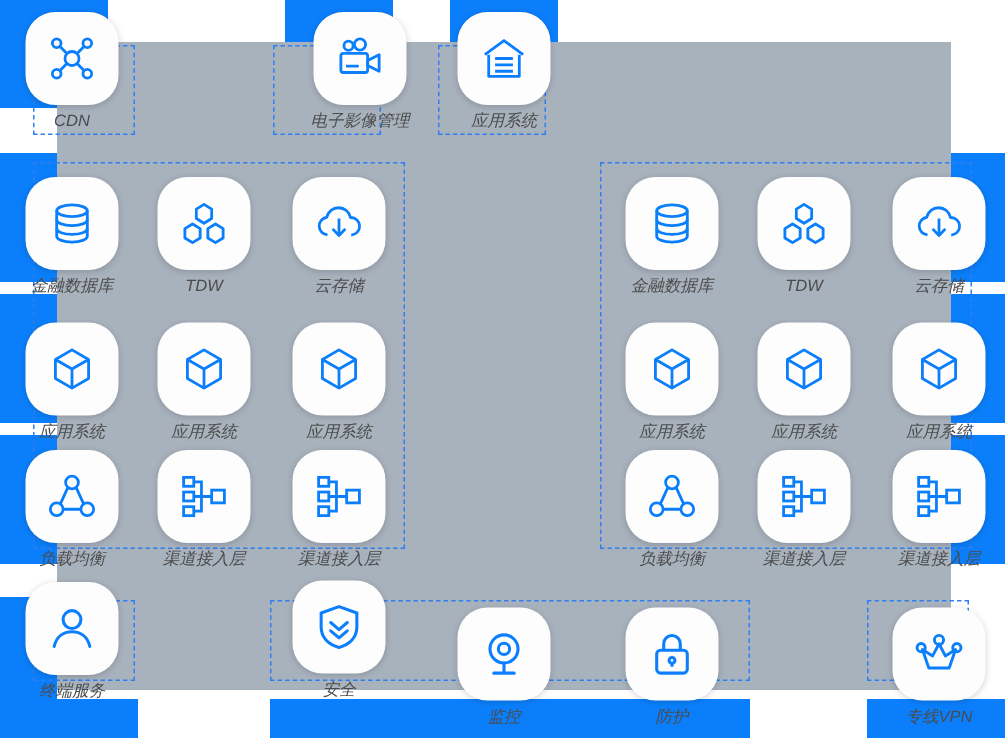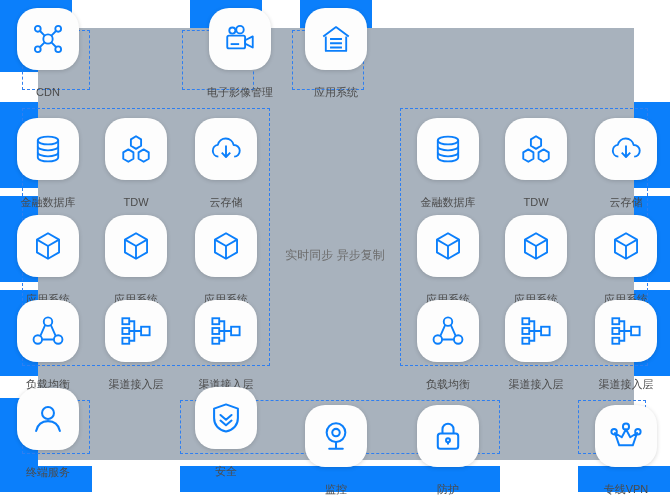--- a/index.html
+++ b/index.html
@@ -16,22 +16,22 @@
   
   .dash-group{position:absolute;border:1px dashed #2f7ff0;box-sizing:border-box;}
 
   
   .node{position:absolute;width:72px;display:flex;flex-direction:column;
         align-items:center;}
   .node .card{width:62px;height:62px;background:#fdfdfd;border-radius:20px;
         box-shadow:0 1px 4px rgba(0,0,0,.16);display:flex;align-items:center;
         justify-content:center;}
   .node .card svg{width:34px;height:34px;display:block;}
-  .node .lbl{margin-top:16px;font-size:11px;color:#4b4b4b;white-space:nowrap;
-        line-height:13px;text-align:center;}
+  .node .lbl{margin-top:5px;font-size:11px;color:#4b4b4b;white-space:nowrap;
+        line-height:13px;text-align:center;font-style:italic;}
 
   
   .center-text{position:absolute;font-size:12px;color:#6d6d6d;white-space:nowrap;
         text-align:center;line-height:15px;}
   .center-text.t2{color:#7a7a7a;}
 </style>
 </head>
 <body>
 
 <div id="stage">
@@ -57,21 +57,20 @@
 
   <div class="dash-group" style="left:22px; top:30px; width:68px;  height:60px;"></div>
   <div class="dash-group" style="left:182px;top:30px; width:72px;  height:60px;"></div>
   <div class="dash-group" style="left:292px;top:30px; width:72px;  height:60px;"></div>
   <div class="dash-group" style="left:22px; top:108px;width:248px; height:258px;"></div>
   <div class="dash-group" style="left:400px;top:108px;width:248px; height:258px;"></div>
   <div class="dash-group" style="left:22px; top:400px;width:68px;  height:54px;"></div>
   <div class="dash-group" style="left:180px;top:400px;width:320px; height:54px;"></div>
   <div class="dash-group" style="left:578px;top:400px;width:68px;  height:54px;"></div>
 
-  <div class="center-text t1" style="left:265px;top:248px;width:140px;">实时同步 异步复制</div>
 
   <div id="nodes-top">
       <div class="node" style="left: 12px; top: 8px;">
         <div class="card">
           <svg viewBox="0 0 40 40" fill="none" stroke="#0b7ffb" stroke-width="2.2">
             <circle cx="20" cy="20" r="5.5"></circle>
             <circle cx="8" cy="8" r="3.4"></circle>
             <circle cx="32" cy="8" r="3.4"></circle>
             <circle cx="8" cy="32" r="3.4"></circle>
             <circle cx="32" cy="32" r="3.4"></circle>

